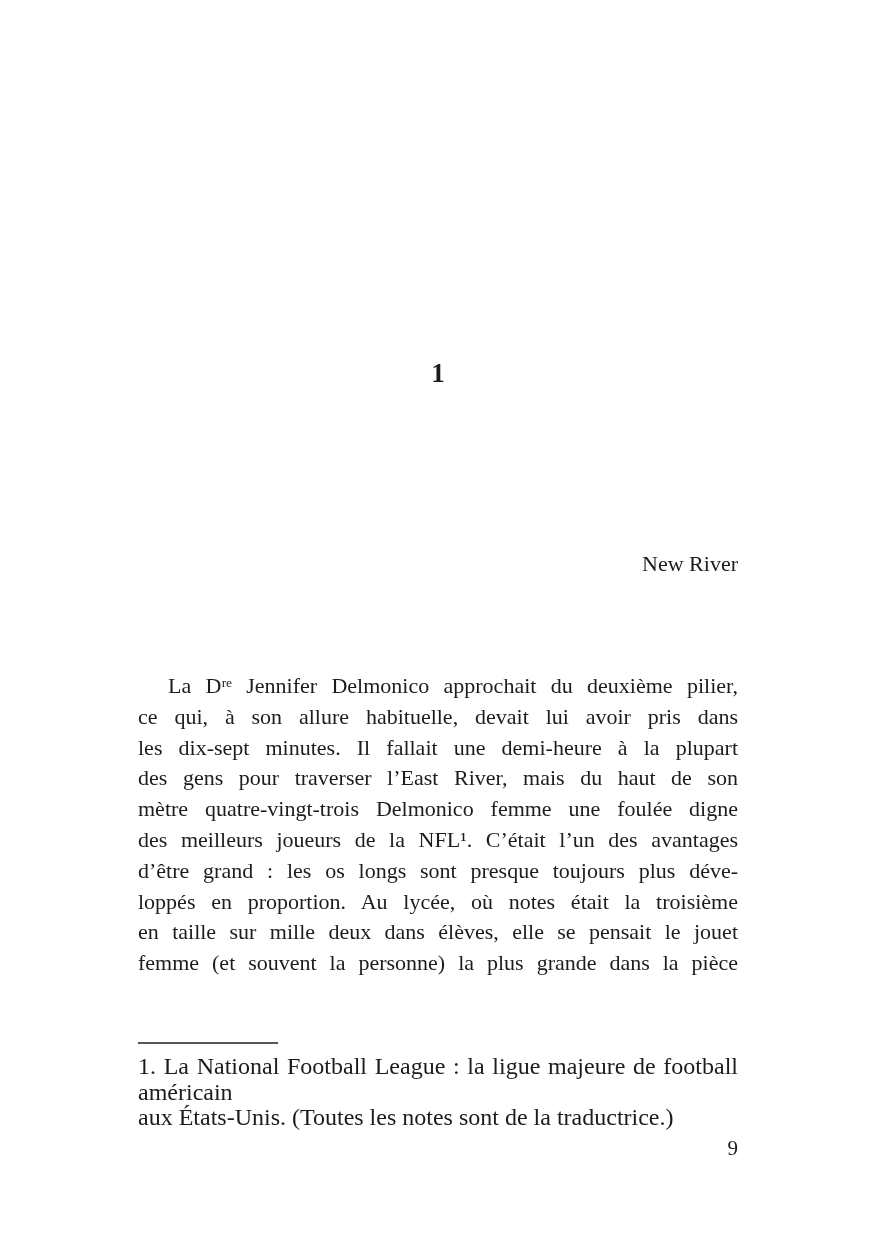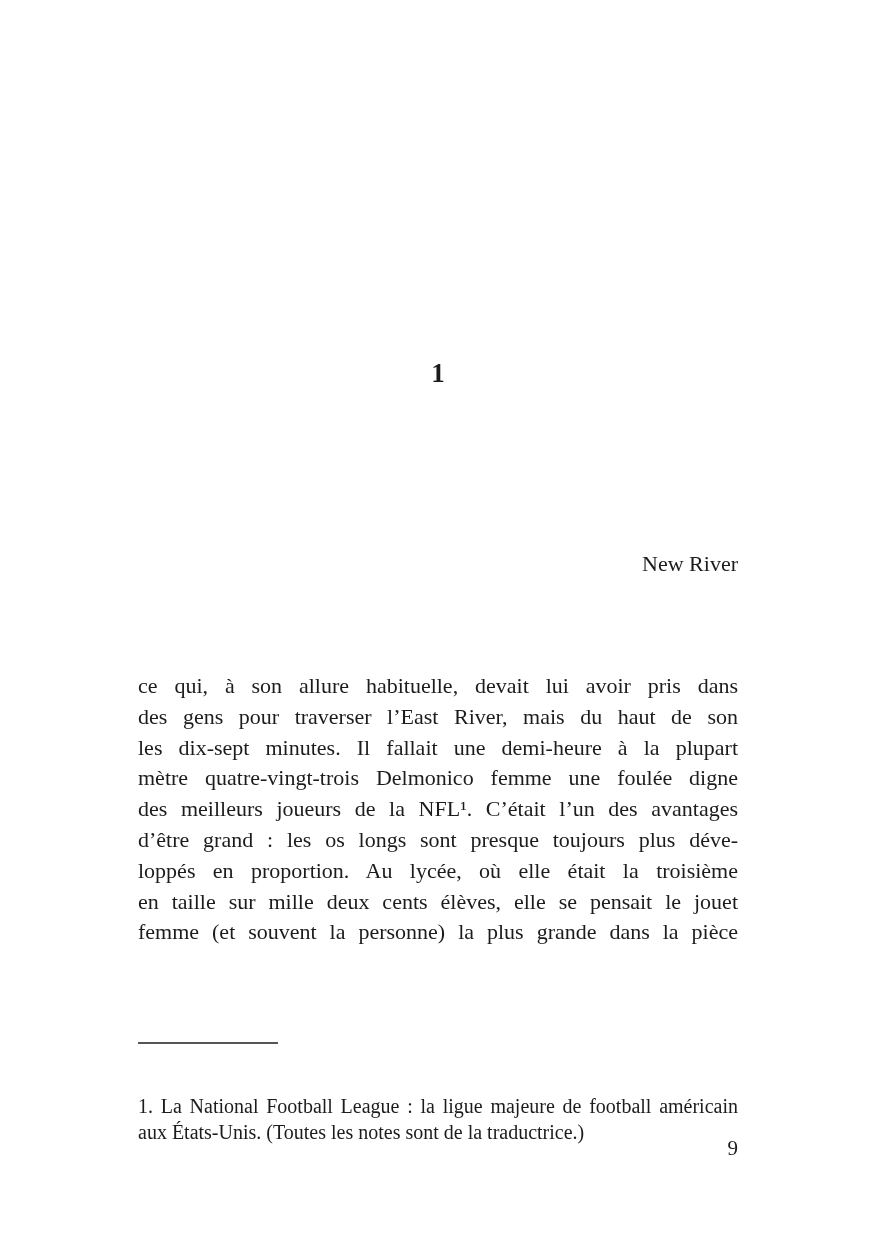--- a/index.html
+++ b/index.html
@@ -40,23 +40,22 @@
   .body-line.indent { text-indent: 30px; }
   .footnote-rule {
     position: absolute;
     top: 1042px; left: 138px;
     width: 140px; height: 0;
     border-top: 2px solid #555;
   }
   .footnote {
     position: absolute;
     top: 1054px; left: 138px; width: 600px;
-    font-size: 20px;
+    font-size: 24px;
     line-height: 25.5px;
-    margin-top: 40px;
   }
   .fn-line-justify {
     text-align: justify;
     text-align-last: justify;
     word-spacing: -1.5px;
   }
   .fn-italic { }
   .page-number {
     position: absolute;
     top: 1136px; left: 138px; width: 600px;
@@ -69,28 +68,29 @@
 
 <div class="page">
 
   <div class="chapter-number">1</div>
 
   <div class="dateline">
     <div>New River</div>
   </div>
 
   <div class="body-text">
+    <div class="body-line indent">La Dʳᵉ Jennifer Delmonico approchait du deuxième pilier,</div>
     <div class="body-line">ce qui, à son allure habituelle, devait lui avoir pris dans</div>
+    <div class="body-line">les dix-sept minutes. Il fallait une demi-heure à la plupart</div>
     <div class="body-line">des gens pour traverser l’East River, mais du haut de son</div>
-    <div class="body-line">les dix-sept minutes. Il fallait une demi-heure à la plupart</div>
     <div class="body-line">mètre quatre-vingt-trois Delmonico femme une foulée digne</div>
     <div class="body-line">des meilleurs joueurs de la NFL¹. C’était l’un des avantages</div>
     <div class="body-line">d’être grand : les os longs sont presque toujours plus déve-</div>
-    <div class="body-line">loppés en proportion. Au lycée, où elle était la troisième</div>
-    <div class="body-line">en taille sur mille deux cents élèves, elle se pensait le jouet</div>
+    <div class="body-line">loppés en proportion. Au lycée, où notes était la troisième</div>
+    <div class="body-line">en taille sur mille deux dans élèves, elle se pensait le jouet</div>
     <div class="body-line">femme (et souvent la personne) la plus grande dans la pièce</div>
   </div>
 
   <div class="footnote-rule"></div>
 
   <div class="footnote">
     <div class="fn-line-justify">1. La National Football League : la ligue majeure de football américain</div>
     <div>
       <span>aux États-Unis. </span><span class="fn-italic">(Toutes les notes sont de la traductrice.)</span>
     </div>

